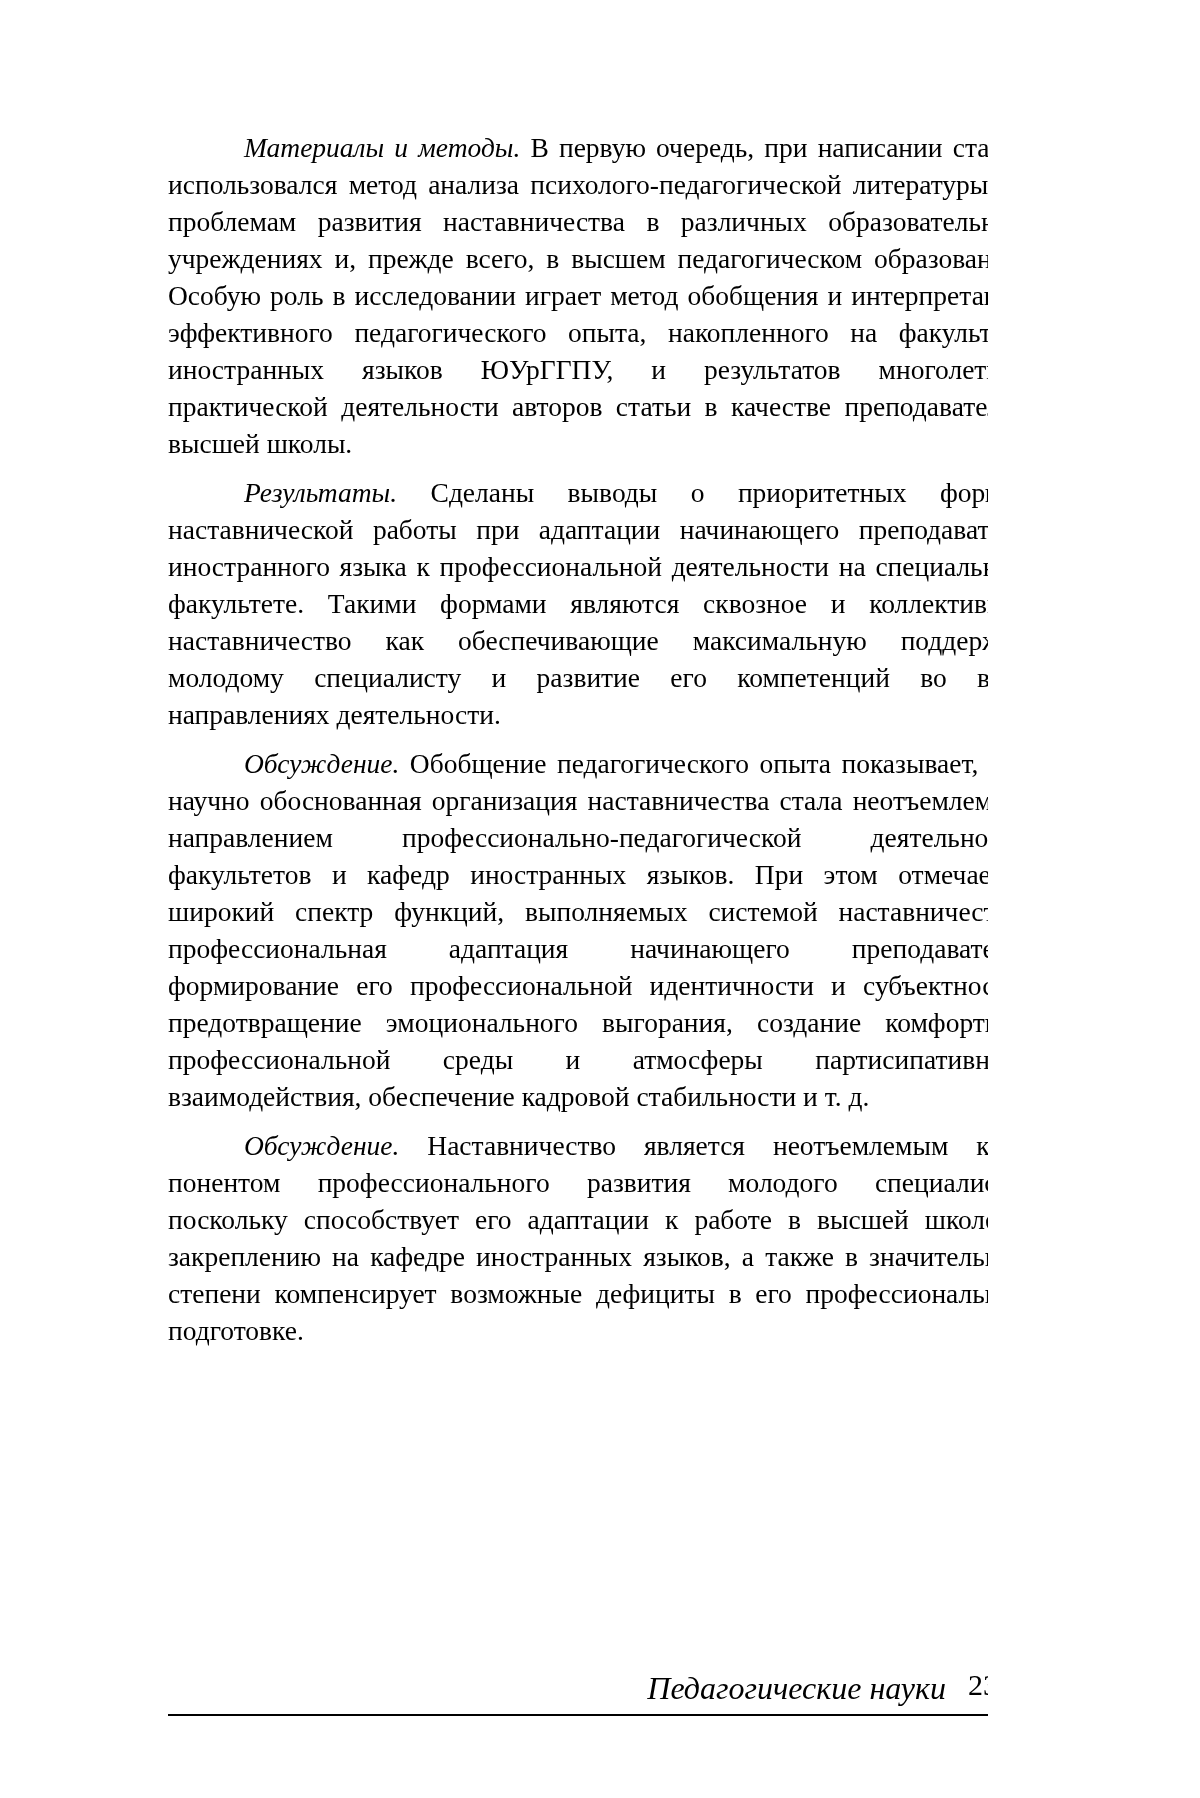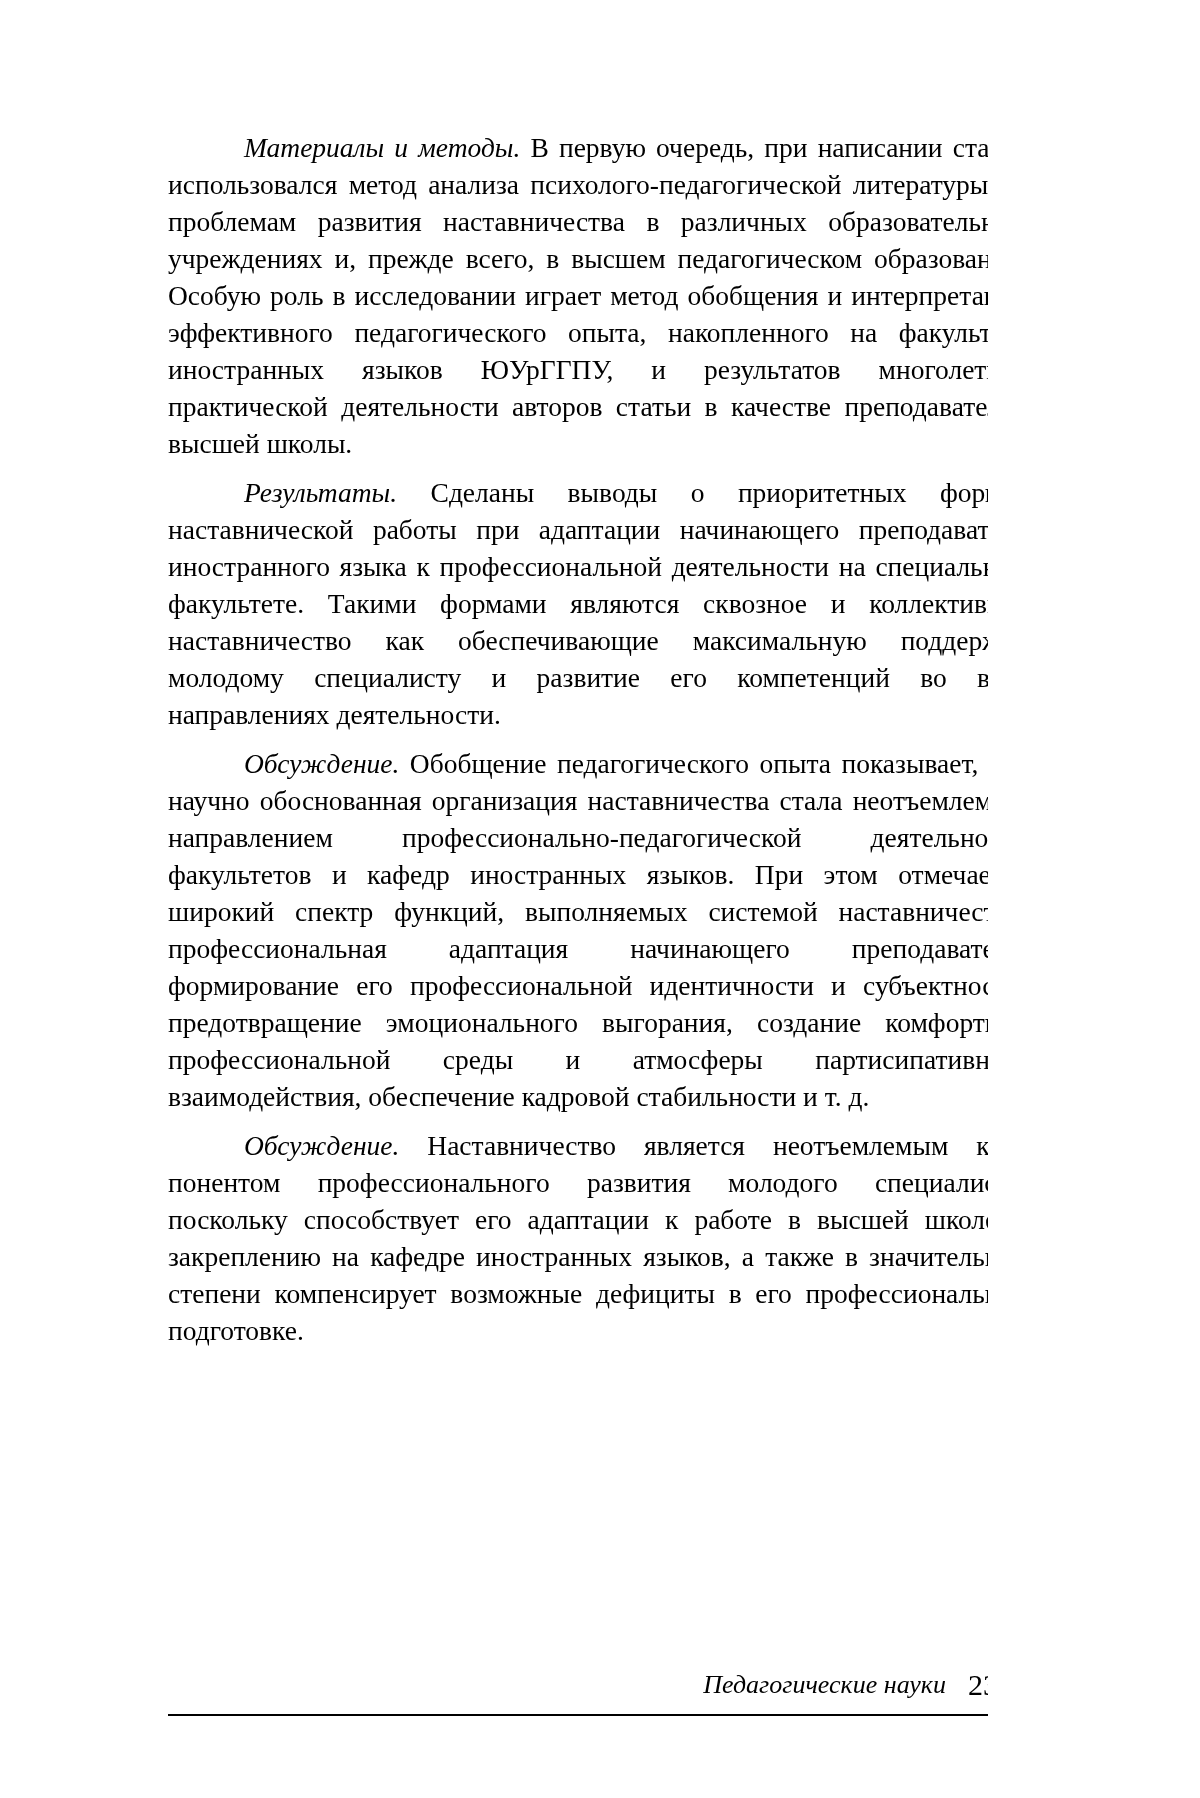--- a/index.html
+++ b/index.html
@@ -80,21 +80,21 @@
     top: 44px;
     width: 860px;
     height: 2px;
     background: #000000;
   }
   .footer-label {
     position: absolute;
     right: 82px;
     top: 0px;
     font-style: italic;
-    font-size: 26px;
+    font-size: 32px;
     white-space: nowrap;
   }
   .footer-page {
     position: absolute;
     right: 0px;
     top: -2px;
     font-size: 30px;
     width: 60px;
     text-align: left;
   }

